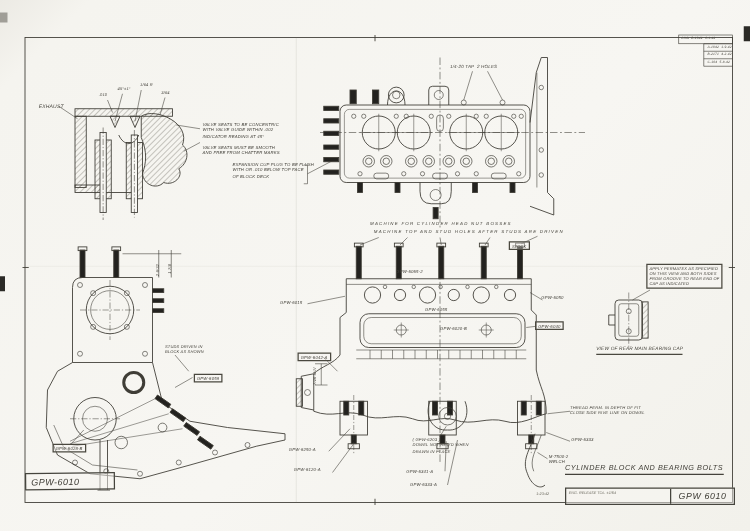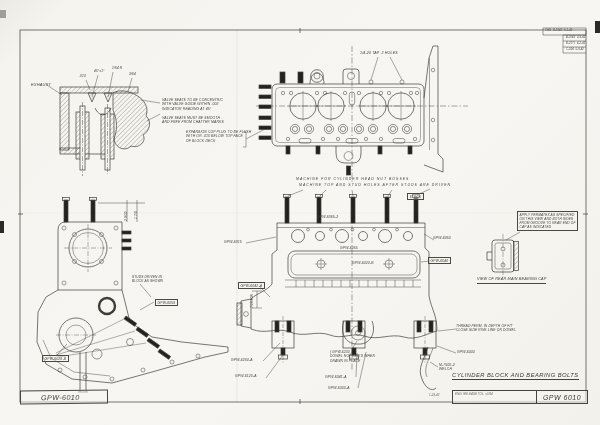--- a/index.html
+++ b/index.html
@@ -7,22 +7,22 @@
     background:linear-gradient(135deg,#eceae4 0%,#f5f4ef 7%,#f7f6f2 55%,#f2f1eb 100%);
     font-family:"Liberation Sans",sans-serif;}
   svg.linework{position:absolute;left:0;top:0;}
   #annotation-layer{position:absolute;left:0;top:0;width:600px;height:425px;}
   .ann{position:absolute;font-family:"Liberation Sans",sans-serif;font-style:italic;
     color:#45433c;white-space:pre;line-height:1.32;transform-origin:0 0;letter-spacing:.15px;}
   .ann.boxed{border:0.6px solid #4a483f;padding:0.5px 1.5px;background:rgba(247,246,242,.4);}
   .ann.underlined{border-bottom:0.7px solid #4a483f;padding-bottom:0.5px;}
   .main-title{position:absolute;left:452px;top:372px;font-style:italic;font-size:5.8px;
     letter-spacing:.45px;color:#3c3a33;border-bottom:.7px solid #44423b;padding-bottom:1px;}
-  .corner-number-box{position:absolute;left:20px;top:390px;width:66px;height:12px;
-    border:0.9px solid #45443d;display:flex;align-items:center;padding-left:20px;
+  .corner-number-box{position:absolute;left:20px;top:378px;width:66px;height:12px;
+    border:0.9px solid #45443d;display:flex;align-items:center;padding-left:4px;
     transform:rotate(-0.6deg);background:rgba(247,246,242,.5);text-align:center;}
   .corner-number-box span{font-style:italic;font-size:7.2px;color:#3c3a33;letter-spacing:.4px;}
   .title-block{position:absolute;left:452px;top:390px;width:134px;height:12px;
     border:0.9px solid #45443d;display:flex;background:rgba(247,246,242,.5);}
   .tb-cell{flex:1;font-style:italic;font-size:3px;color:#6d6b60;padding:1px 2px;
     border-right:.6px solid #45443d;overflow:hidden;white-space:nowrap;}
   .tb-num{width:50px;display:flex;align-items:center;justify-content:center;
     font-style:italic;font-size:7px;color:#3c3a33;letter-spacing:.5px;}
   .tb-date{position:absolute;left:429px;top:393px;font-style:italic;font-size:3px;color:#6d6b60;}
   .speck{position:absolute;background:#2b2a26;}

